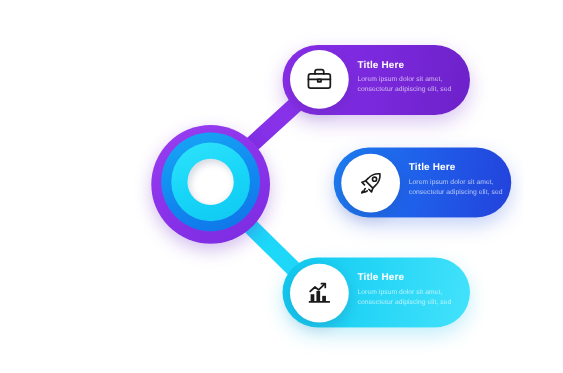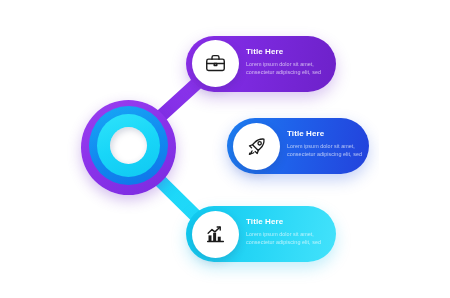--- a/index.html
+++ b/index.html
@@ -9,20 +9,21 @@
   }
   body {
     font-family: "Liberation Sans", sans-serif;
   }
   #infographic-root {
     position: relative;
     width: 379px;
     height: 298px;
     background: #ffffff;
     overflow: hidden;
+    margin-left: 40px;
   }
 
   
   .connector-layer {
     position: absolute;
     left: 0;
     top: 0;
     width: 450px;
     height: 298px;
     z-index: 1;

